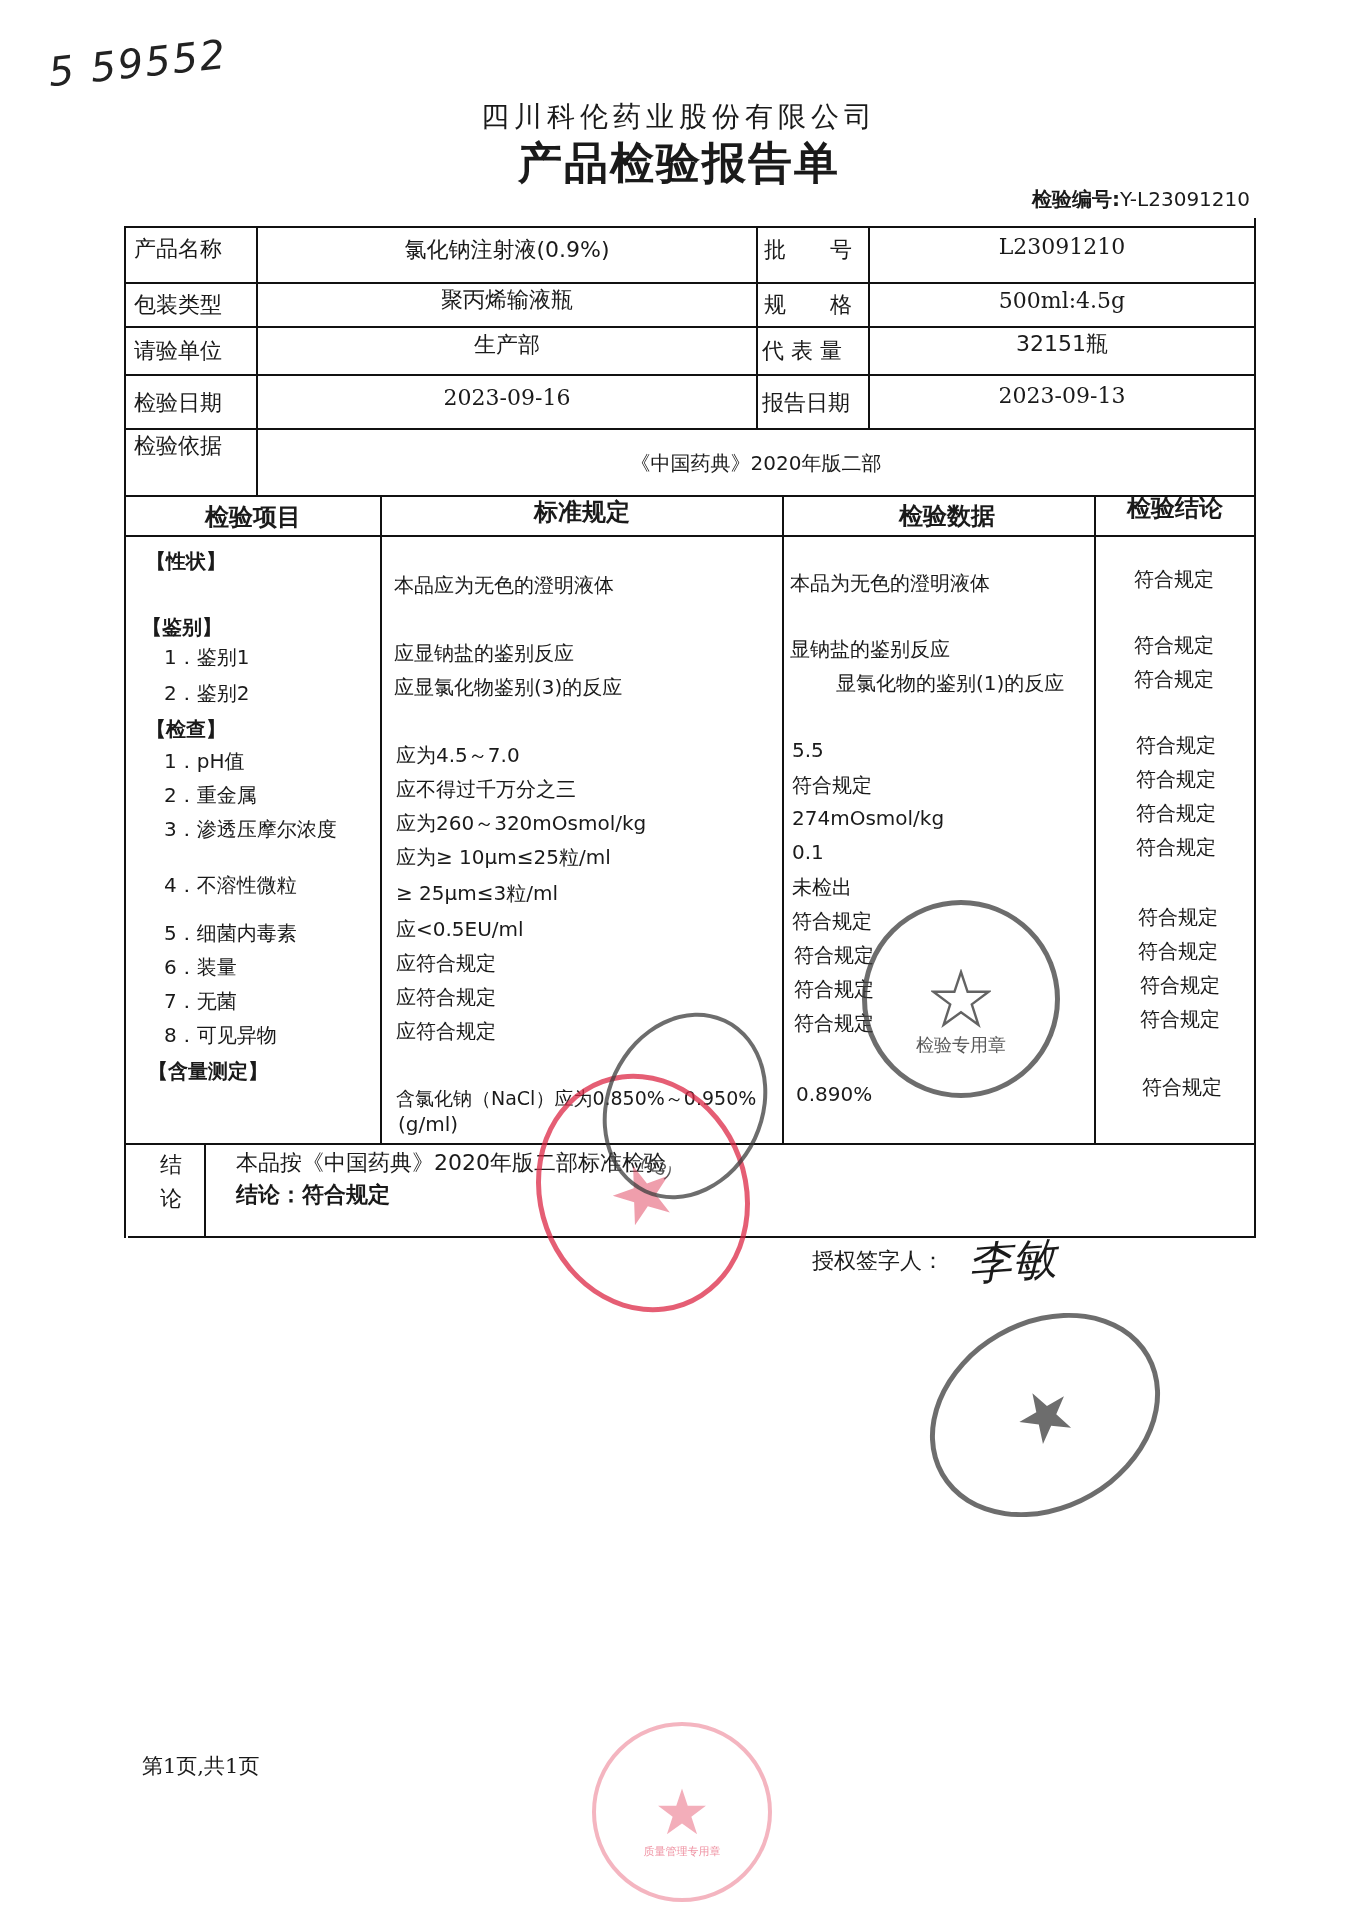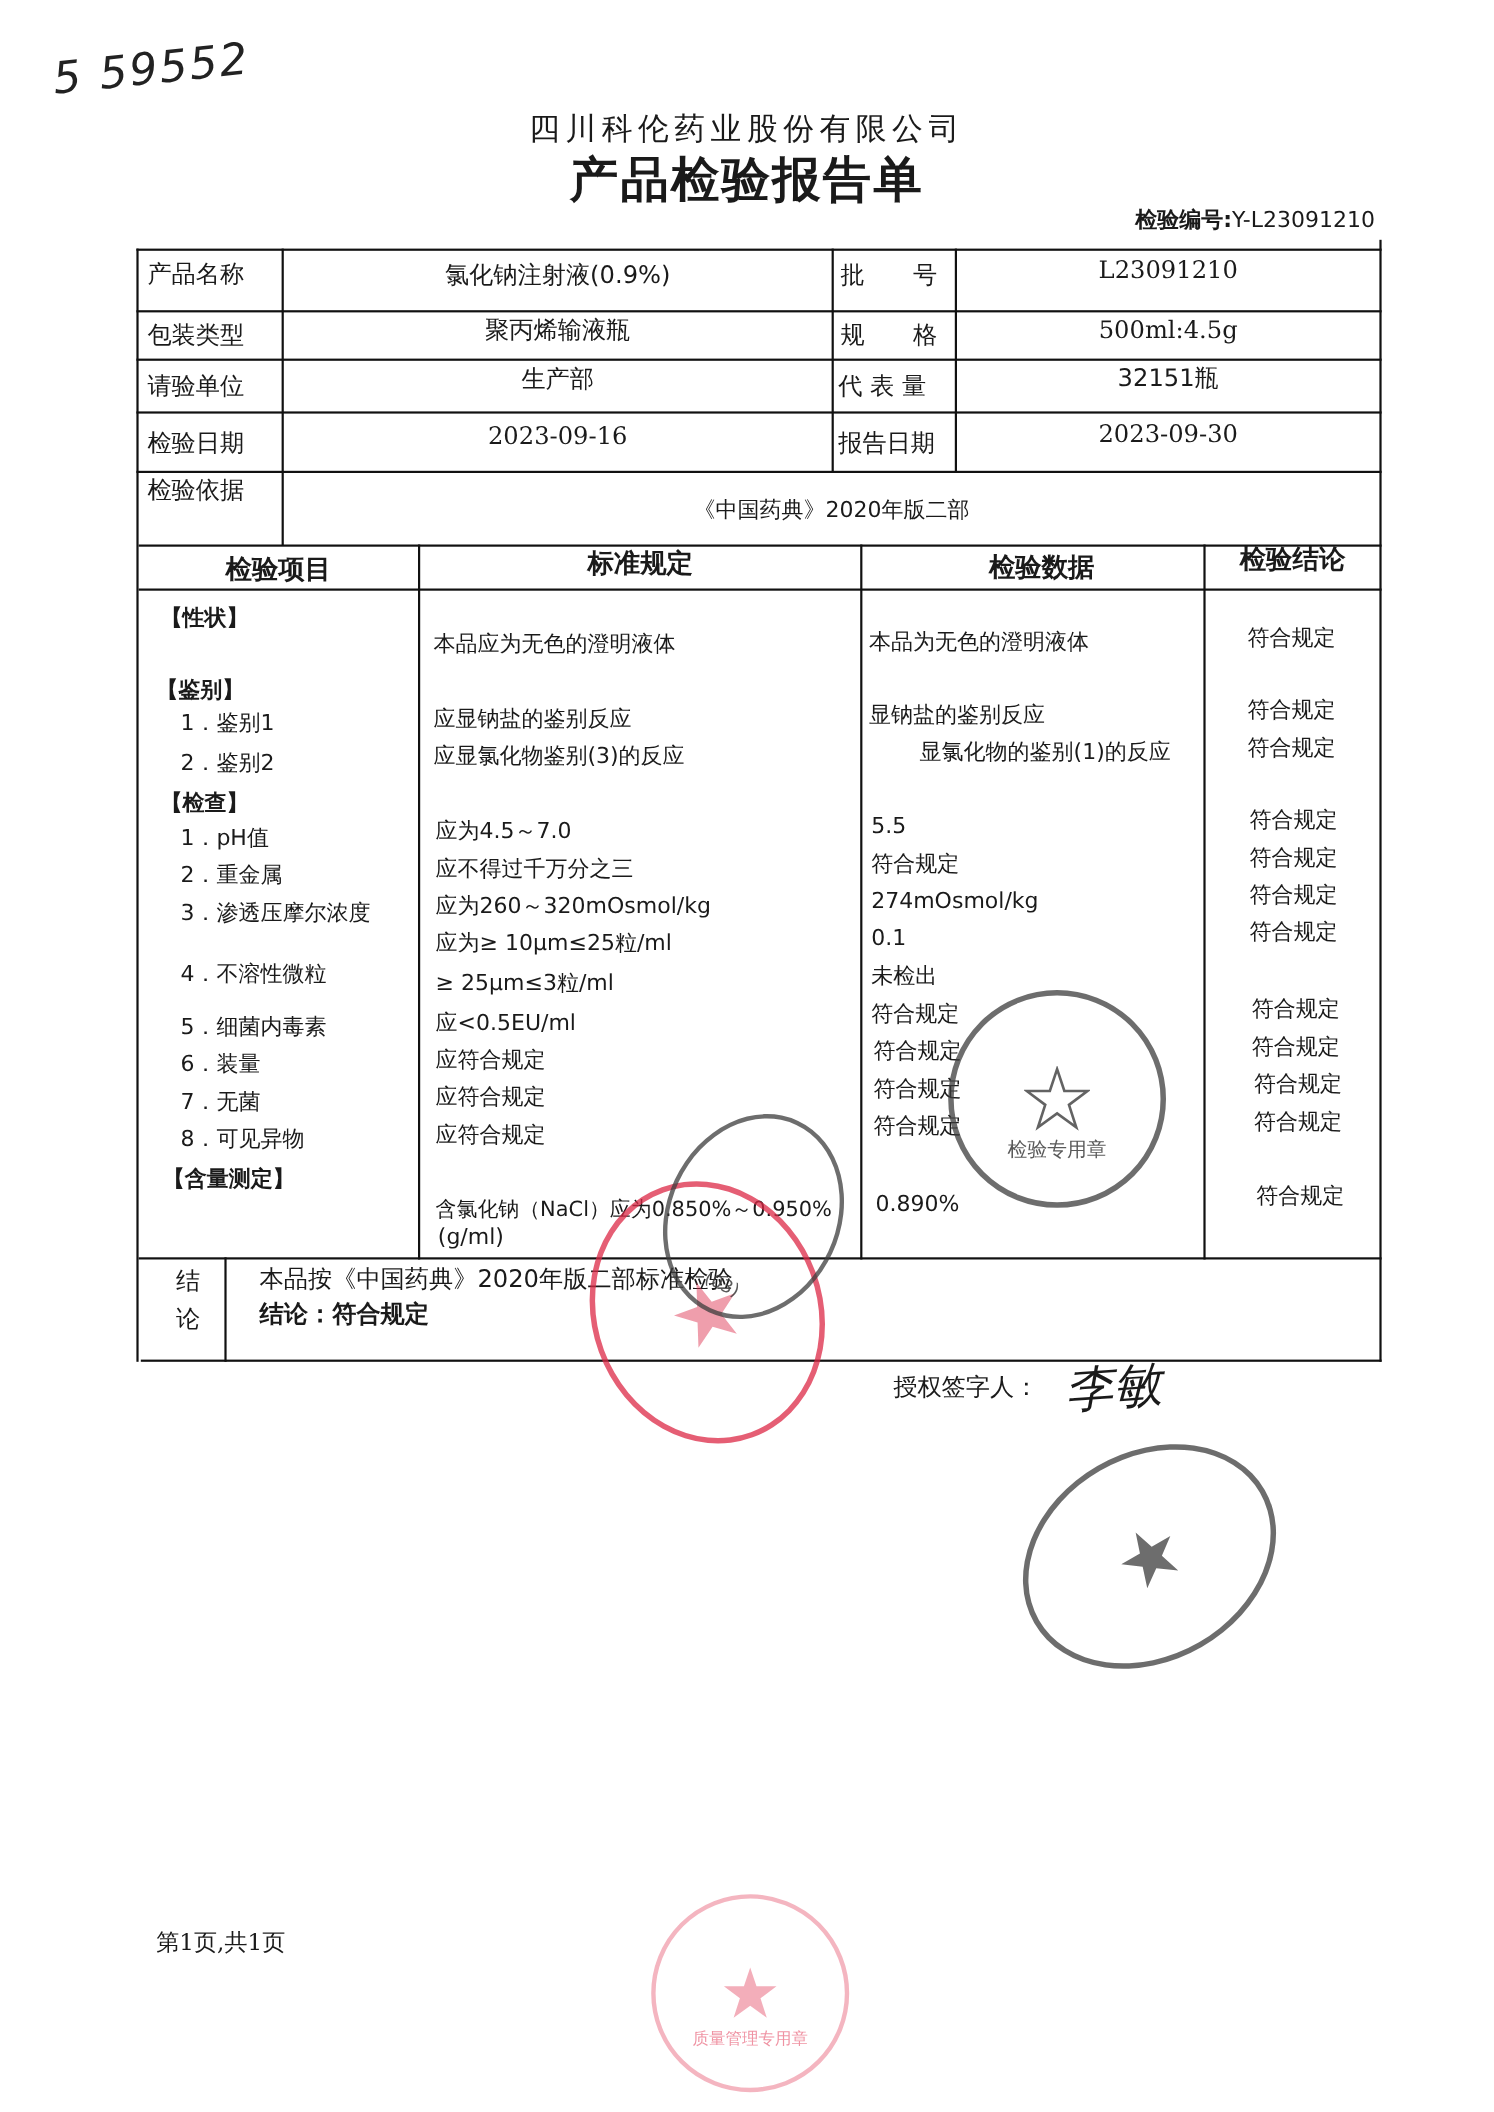--- a/index.html
+++ b/index.html
@@ -88,21 +88,21 @@
 <div class="cell center mono" style="left:870px; top:284px; width:384px; height:32px;">500ml:4.5g</div>
 
 <div class="cell" style="left:134px; top:328px; width:120px; height:46px;">请验单位</div>
 <div class="cell center" style="left:258px; top:328px; width:498px; height:34px;">生产部</div>
 <div class="cell" style="left:762px; top:328px; width:106px; height:46px;">代 表 量</div>
 <div class="cell center" style="left:870px; top:328px; width:384px; height:32px;">32151瓶</div>
 
 <div class="cell" style="left:134px; top:376px; width:120px; height:54px;">检验日期</div>
 <div class="cell center mono" style="left:258px; top:376px; width:498px; height:42px;">2023-09-16</div>
 <div class="cell" style="left:762px; top:376px; width:106px; height:54px;">报告日期</div>
-<div class="cell center mono" style="left:870px; top:376px; width:384px; height:38px;">2023-09-30</div>
+<div class="cell center mono" style="left:870px; top:376px; width:384px; height:38px;">2023-09-13</div>
 
 <div class="cell" style="left:134px; top:420px; width:120px; height:52px;">检验依据</div>
 <div class="cell center" style="left:258px; top:430px; width:996px; height:66px; font-size:20px;">《中国药典》2020年版二部</div>
 
 <div class="cell hdr" style="left:126px; top:497px; width:254px; height:40px;">检验项目</div>
 <div class="cell hdr" style="left:382px; top:494px; width:400px; height:36px;">标准规定</div>
 <div class="cell hdr" style="left:766px; top:497px; width:362px; height:38px;">检验数据</div>
 <div class="cell hdr" style="left:1096px; top:490px; width:158px; height:36px;">检验结论</div>
 
 <div>
@@ -201,16 +201,16 @@
 <div class="stamp stamp-gray" style="left:924px; top:1320px; width:232px; height:180px; transform:rotate(-30deg);">
   <svg class="star" width="56" height="56" viewBox="0 0 100 100">
       <polygon points="50,5 61,38 96,38 68,59 79,93 50,72 21,93 32,59 4,38 39,38" fill="rgba(60,60,60,0.75)"></polygon>
     </svg>
 </div>
 
 <div class="stamp stamp-pink" style="left:592px; top:1722px; width:172px; height:172px;">
   <svg class="star" width="52" height="52" viewBox="0 0 100 100">
       <polygon points="50,5 61,38 96,38 68,59 79,93 50,72 21,93 32,59 4,38 39,38" fill="rgba(235,120,140,0.6)"></polygon>
     </svg>
-  <div class="stamp-text" style="top:118px; font-size:15px; color:rgba(235,120,140,0.8);">质量管理专用章</div>
+  <div class="stamp-text" style="top:118px; font-size:11px; color:rgba(235,120,140,0.8);">质量管理专用章</div>
 </div>
 
 <div class="abs page-no">第1页,共1页</div>
 
 </body></html>

